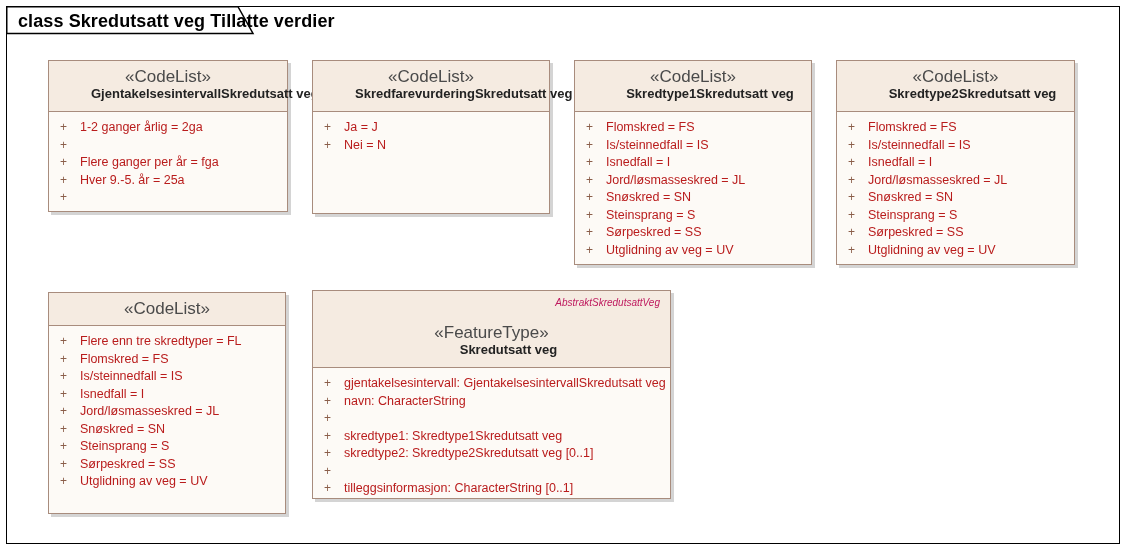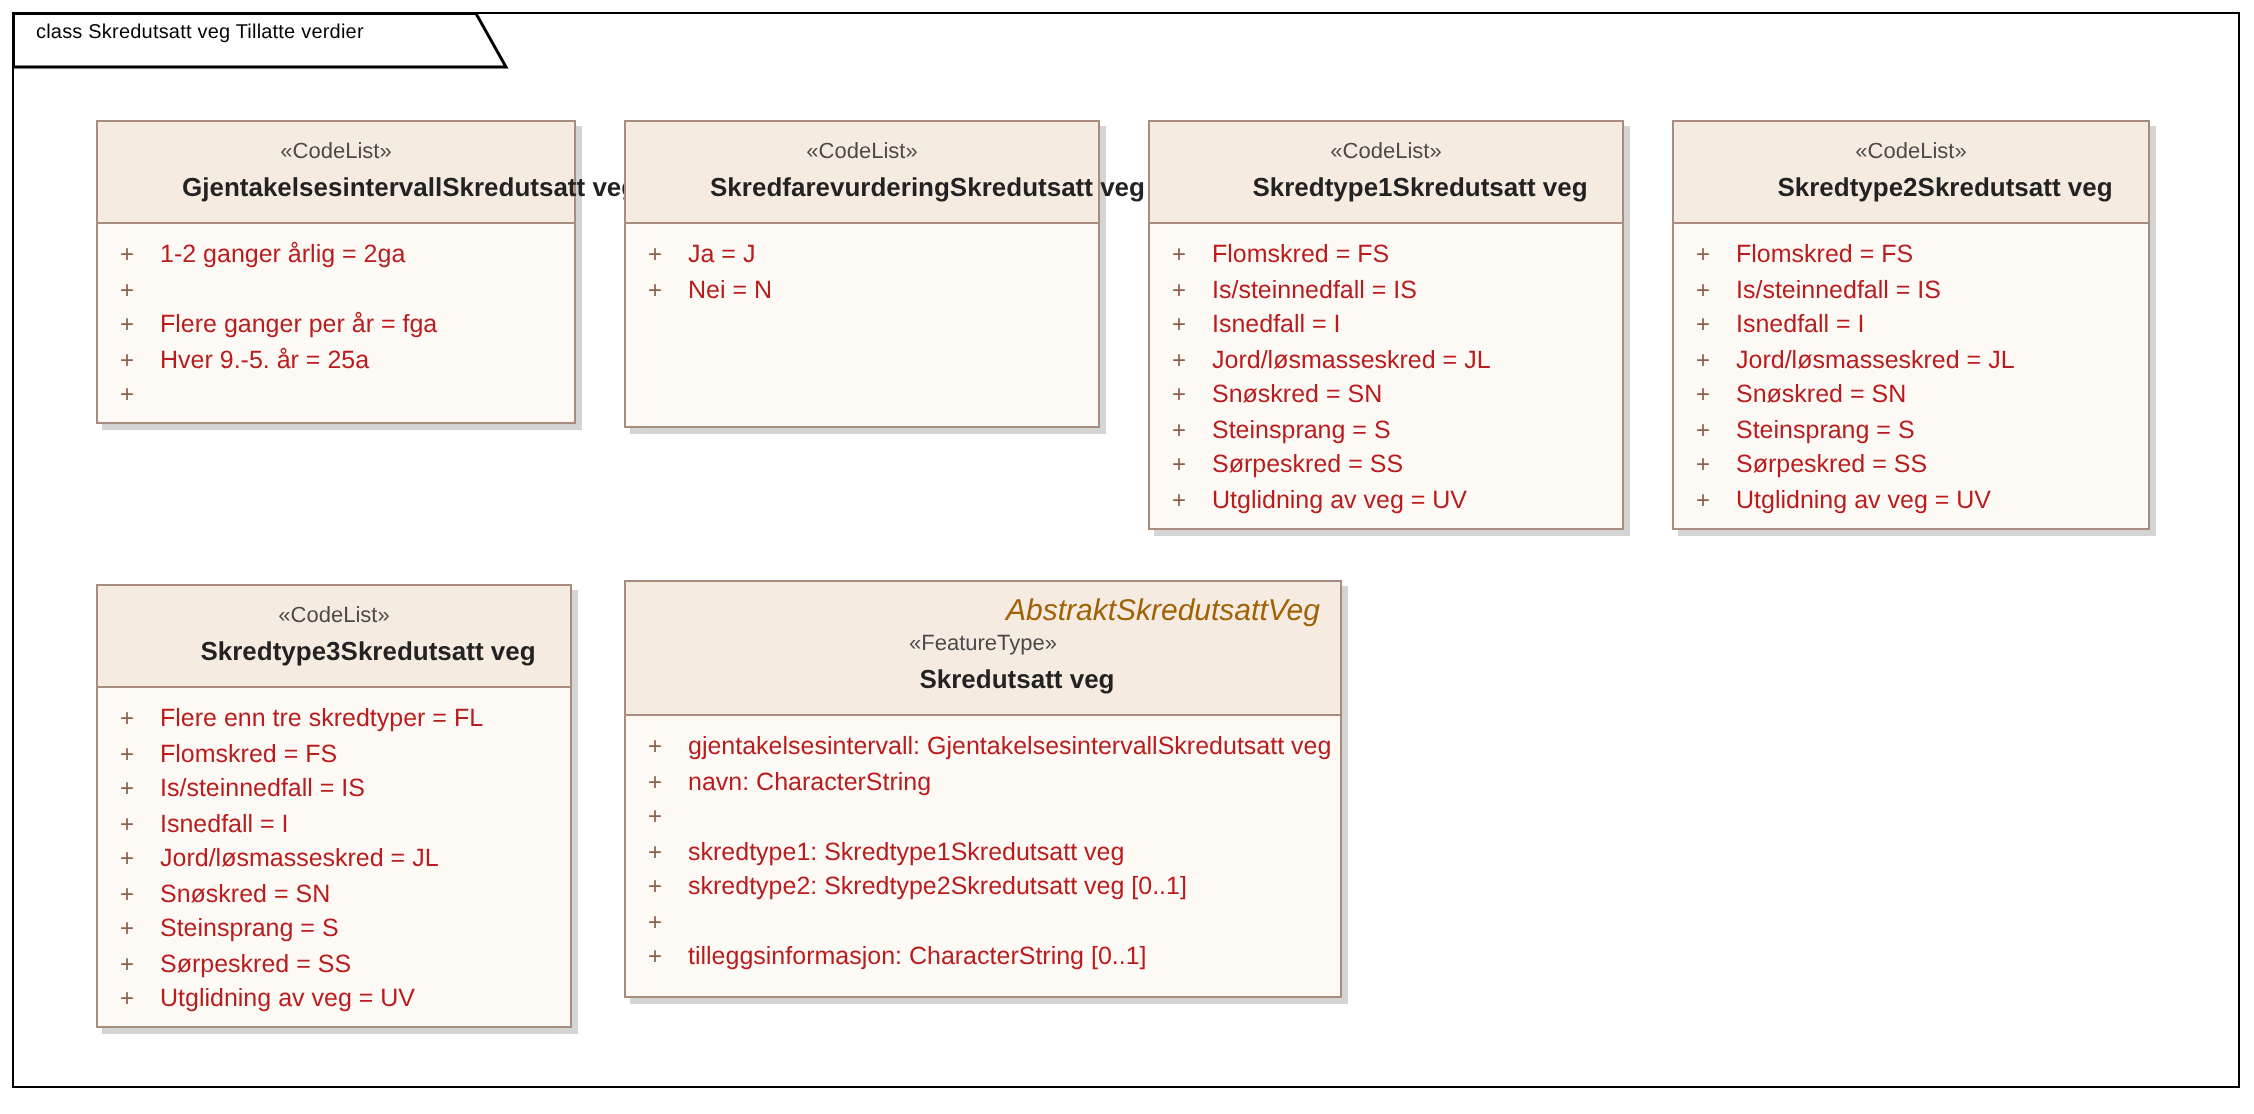--- a/index.html
+++ b/index.html
@@ -37,22 +37,22 @@
   }
   #frame-tab .tab-bg {
     position: absolute;
     left: 0;
     top: 0;
   }
   #frame-tab .tab-label {
     position: absolute;
     left: 12px;
     top: 5px;
-    font-size: 10px;
-    font-weight: normal;
+    font-size: 18px;
+    font-weight: bold;
     color: #000000;
     white-space: nowrap;
     letter-spacing: 0.1px;
   }
 
   
   .uml-box {
     position: absolute;
     box-sizing: border-box;
     border: 1px solid #A88C7D;
@@ -62,30 +62,30 @@
   .uml-header {
     box-sizing: border-box;
     background: #F5EBE1;
     border-bottom: 1px solid #A88C7D;
     padding: 7px 8px 8px 8px;
     text-align: center;
   }
   .uml-header .abstract-name {
     display: block;
     text-align: right;
-    font-size: 15px;
+    font-size: 10px;
     font-style: italic;
-    color: #a16207;
-    margin-bottom: 0;
+    color: #be185d;
+    margin-bottom: 16px;
     padding-right: 2px;
     white-space: nowrap;
   }
   .uml-header .stereotype {
     display: block;
-    font-size: 11px;
+    font-size: 17px;
     color: #4A4A4A;
     line-height: 17px;
     white-space: nowrap;
   }
   .uml-header .classname {
     display: block;
     font-size: 13px;
     font-weight: bold;
     color: #222222;
     line-height: 18px;
@@ -259,21 +259,20 @@
     <div class="uml-attr">
       <span class="vis">+</span>
       <span class="attr-text">Utglidning av veg = UV</span>
     </div>
   </div>
 </div>
 
 <div class="uml-box" id="box-skredtype3">
   <div class="uml-header">
     <span class="stereotype">«CodeList»</span>
-    <span class="classname">Skredtype3Skredutsatt veg</span>
   </div>
   <div class="uml-body">
     <div class="uml-attr">
       <span class="vis">+</span>
       <span class="attr-text">Flere enn tre skredtyper = FL</span>
     </div>
     <div class="uml-attr">
       <span class="vis">+</span>
       <span class="attr-text">Flomskred = FS</span>
     </div>

